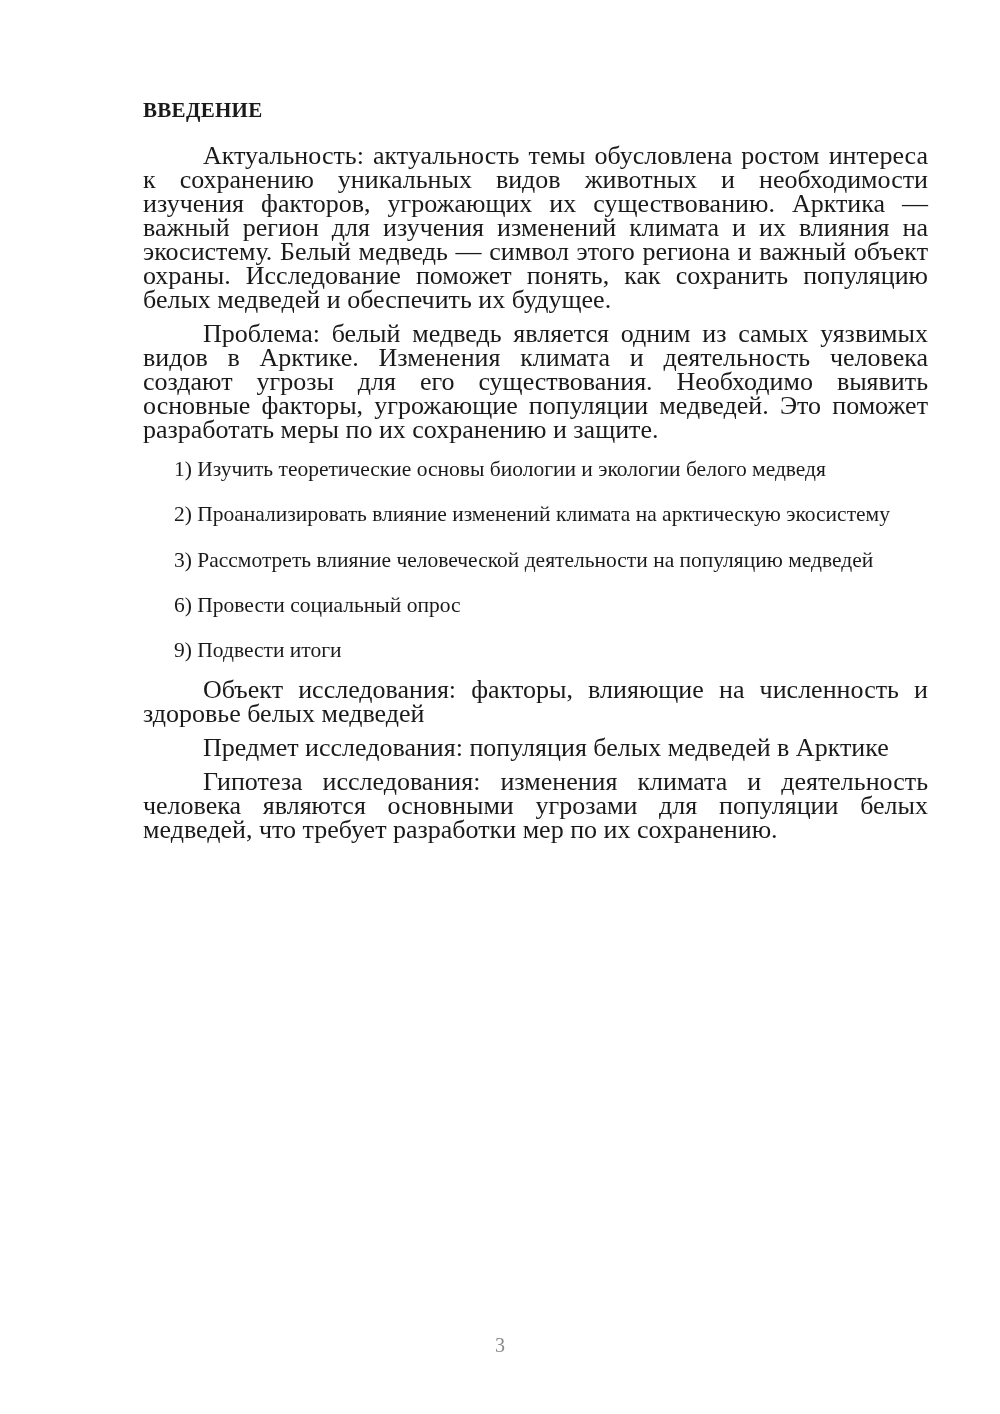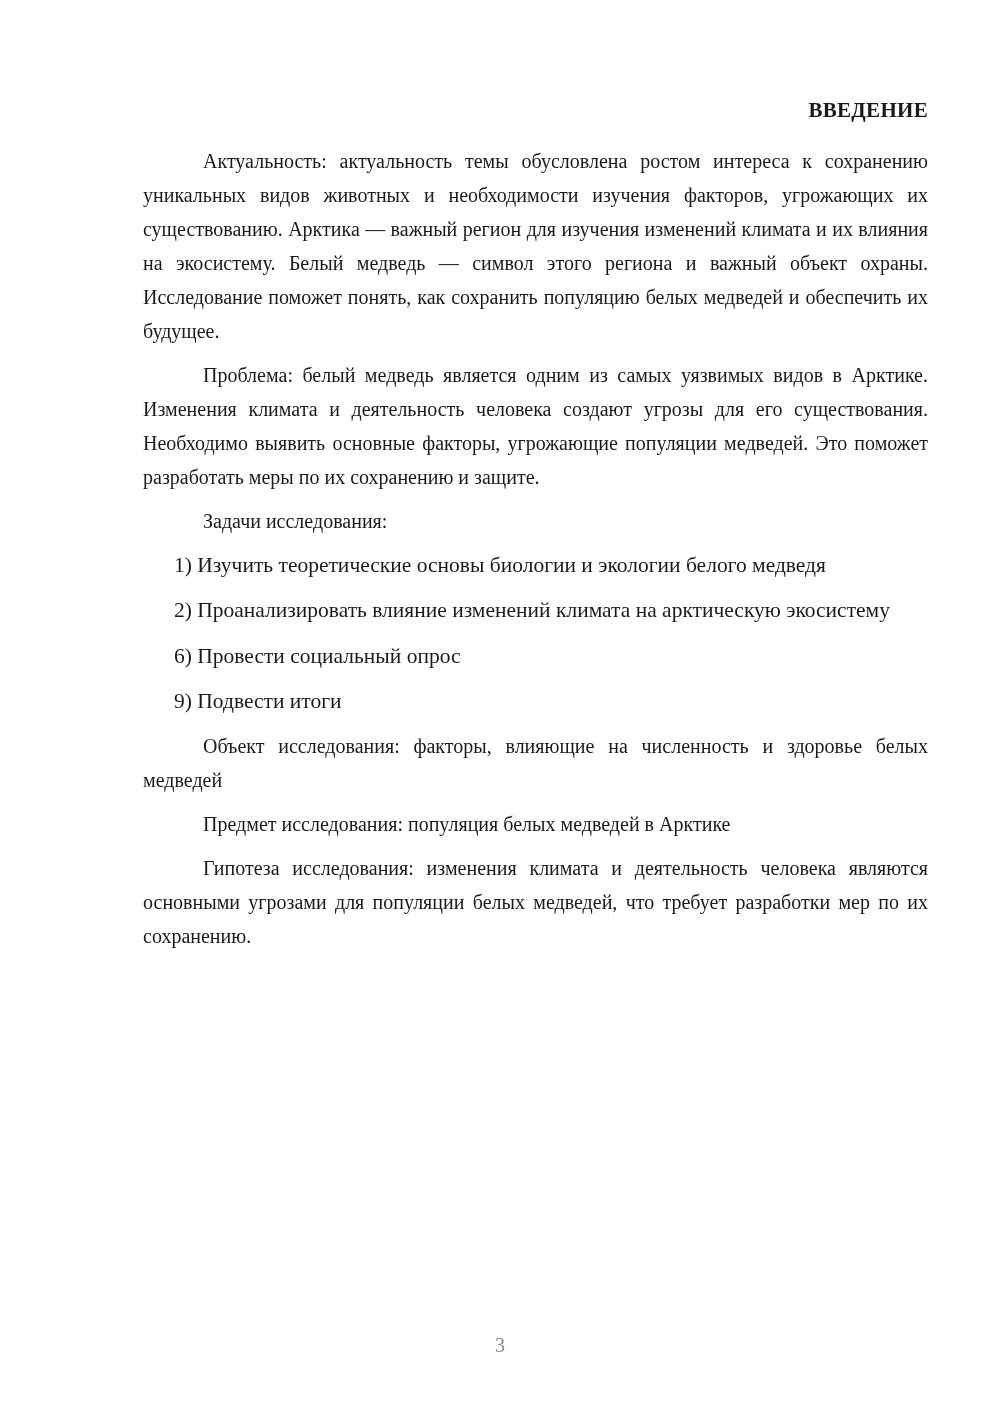--- a/index.html
+++ b/index.html
@@ -15,30 +15,30 @@
       font-family: "Liberation Serif", "DejaVu Serif", serif;
       color: #1a1a1a;
     }
     .page {
       position: absolute;
       left: 143px;
       top: 96px;
       width: 785px;
     }
     .title {
-      text-align: right;
+      text-align: left;
       font-weight: bold;
       font-size: 21px;
       line-height: 28px;
       margin: 0 0 20px 0;
       letter-spacing: 0.3px;
     }
     .para {
-      font-size: 20px;
-      line-height: 34px;
+      font-size: 26px;
+      line-height: 24px;
       text-align: justify;
       text-align-last: left;
       text-indent: 60px;
       margin: 0 0 10px 0;
     }
     .list-item {
       font-size: 21.5px;
       line-height: 35.3px;
       text-align: justify;
       text-align-last: left;
@@ -60,25 +60,25 @@
 <body>
 
 <div class="page">
   <h1 class="title">ВВЕДЕНИЕ</h1>
 
   <p class="para">Актуальность: актуальность темы обусловлена ростом интереса к сохранению уникальных видов животных и необходимости изучения факторов, угрожающих их существованию. Арктика — важный регион для изучения изменений климата и их влияния на экосистему. Белый медведь — символ этого региона и важный объект охраны. Исследование поможет понять, как сохранить популяцию белых медведей и обеспечить их будущее.</p>
 
   <p class="para">Проблема: белый медведь является одним из самых уязвимых видов в Арктике. Изменения климата и деятельность человека создают угрозы для его существования. Необходимо выявить основные факторы, угрожающие популяции медведей. Это поможет разработать меры по их сохранению и защите.</p>
 
 
-  <p class="para">Задачи исследования:</p>
 
   <div>
     <p class="list-item">1) Изучить теоретические основы биологии и экологии белого медведя</p>
     <p class="list-item">2) Проанализировать влияние изменений климата на арктическую экосистему</p>
+    <p class="list-item">3) Рассмотреть влияние человеческой деятельности на популяцию медведей</p>
     <p class="list-item">6) Провести социальный опрос</p>
     <p class="list-item">9) Подвести итоги</p>
   </div>
 
   <p class="para">Объект исследования: факторы, влияющие на численность и здоровье белых медведей</p>
 
   <p class="para">Предмет исследования: популяция белых медведей в Арктике</p>
 
   <p class="para">Гипотеза исследования: изменения климата и деятельность человека являются основными угрозами для популяции белых медведей, что требует разработки мер по их сохранению.</p>
 </div>

